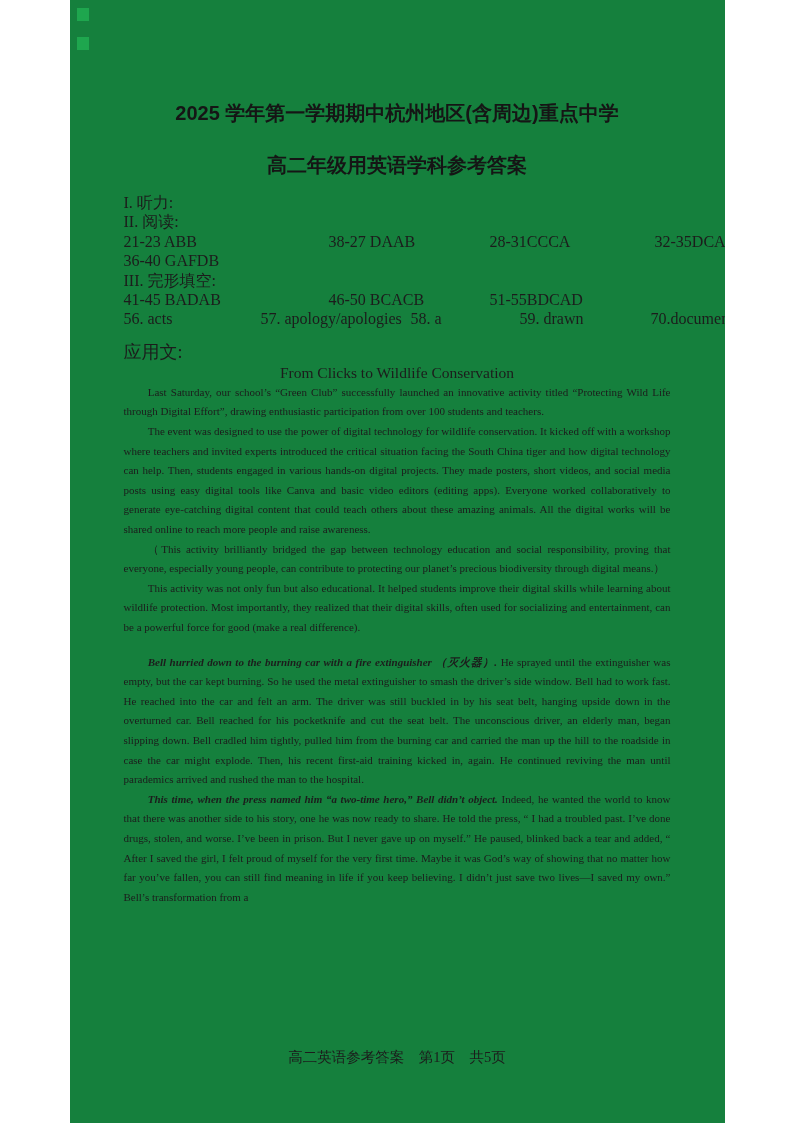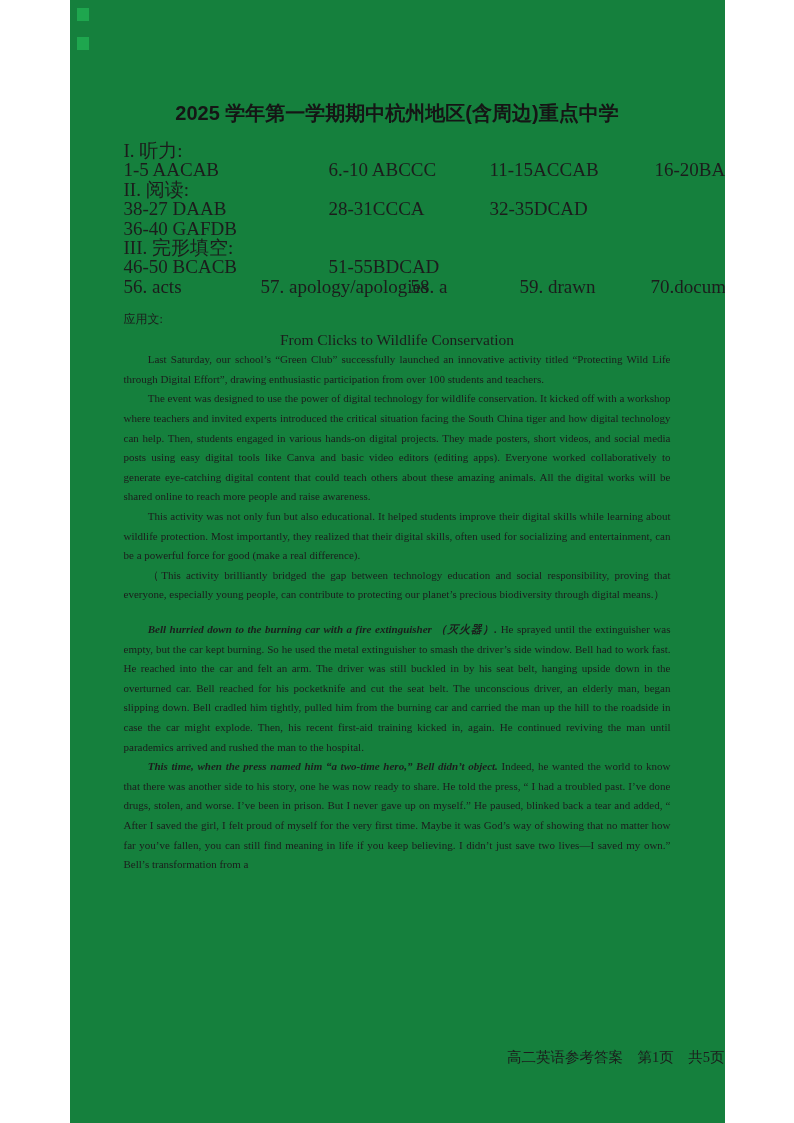--- a/index.html
+++ b/index.html
@@ -30,36 +30,36 @@
     font-weight: bold;
     font-size: 20px;
     line-height: 26px;
     color: #151515;
   }
   .doc-title.line1 { padding-top: 100px; }
   .doc-title.line2 { margin-top: 26px; }
 
   .answers {
     margin: 15px 54px 0 54px;
-    font-size: 19px;
+    font-size: 16px;
     line-height: 19.4px;
   }
   .ans-heading { font-weight: normal; }
   .ans-row { display: grid; }
   .ans-row.cols4 { grid-template-columns: 205px 161px 165px 1fr; }
   .ans-row.cols3 { grid-template-columns: 205px 161px 1fr; }
   .ans-row.cols5 { grid-template-columns: 137px 150px 109px 131px 1fr; }
   .ans-cell { white-space: nowrap; }
 
   .body-block { margin: 0 54px; }
   .essay-block { margin-top: 13px; }
   .cont-block { margin-top: 15px; }
 
   .section-label {
-    font-size: 12px;
+    font-size: 18px;
     line-height: 21px;
   }
   .essay-title {
     text-align: center;
     font-weight: normal;
     font-size: 15.5px;
     line-height: 20px;
     margin: 0;
   }
   .para {
@@ -69,73 +69,70 @@
     font-size: 11px;
     line-height: 19.6px;
   }
   .lead { font-weight: bold; font-style: italic; }
 
   .footer {
     position: absolute;
     left: 0;
     top: 1048px;
     width: 100%;
-    text-align: right;
+    text-align: center;
     font-size: 14.5px;
     color: #1c1c1c;
   }
 </style>
 </head>
 <body>
 
 <div class="page">
 
   <div class="mark mark-1"></div>
   <div class="mark mark-2"></div>
 
   <h1 class="doc-title line1">2025 学年第一学期期中杭州地区(含周边)重点中学</h1>
+  <h1 class="doc-title line2">高二年级用英语学科参考答案</h1>
 
   <div class="answers">
     <div class="ans-heading">I. 听力:</div>
-    <div class="ans-row cols4">
-      <span class="ans-cell">1-5 AACAB</span>
-      <span class="ans-cell">6.-10 ABCCC</span>
-      <span class="ans-cell">11-15ACCAB</span>
-      <span class="ans-cell">16-20BABCB</span>
-    </div>
     <div class="ans-heading">II. 阅读:</div>
     <div class="ans-row cols4">
+      <span class="ans-cell">21-23 ABB</span>
       <span class="ans-cell">38-27 DAAB</span>
       <span class="ans-cell">28-31CCCA</span>
       <span class="ans-cell">32-35DCAD</span>
     </div>
     <div class="ans-row">
       <span class="ans-cell">36-40 GAFDB</span>
     </div>
     <div class="ans-heading">III. 完形填空:</div>
     <div class="ans-row cols3">
+      <span class="ans-cell">41-45 BADAB</span>
       <span class="ans-cell">46-50 BCACB</span>
       <span class="ans-cell">51-55BDCAD</span>
     </div>
     <div class="ans-row cols5">
       <span class="ans-cell">56. acts</span>
       <span class="ans-cell">57. apology/apologies</span>
       <span class="ans-cell">58. a</span>
       <span class="ans-cell">59. drawn</span>
       <span class="ans-cell">70.documenting</span>
     </div>
   </div>
 
   <div class="body-block essay-block">
     <div class="section-label">应用文:</div>
     <p class="essay-title">From Clicks to Wildlife Conservation</p>
     <p class="para">Last Saturday, our school’s “Green Club” successfully launched an innovative activity titled “Protecting Wild Life through Digital Effort”, drawing enthusiastic participation from over 100 students and teachers.</p>
     <p class="para">The event was designed to use the power of digital technology for wildlife conservation. It kicked off with a workshop where teachers and invited experts introduced the critical situation facing the South China tiger and how digital technology can help. Then, students engaged in various hands-on digital projects. They made posters, short videos, and social media posts using easy digital tools like Canva and basic video editors (editing apps). Everyone worked collaboratively to generate eye-catching digital content that could teach others about these amazing animals. All the digital works will be shared online to reach more people and raise awareness.</p>
+    <p class="para">（This activity brilliantly bridged the gap between technology education and social responsibility, proving that everyone, especially young people, can contribute to protecting our planet’s precious biodiversity through digital means.）</p>
     <p class="para">This activity was not only fun but also educational. It helped students improve their digital skills while learning about wildlife protection. Most importantly, they realized that their digital skills, often used for socializing and entertainment, can be a powerful force for good (make a real difference).</p>
-    <p class="para">（This activity brilliantly bridged the gap between technology education and social responsibility, proving that everyone, especially young people, can contribute to protecting our planet’s precious biodiversity through digital means.）</p>
   </div>
 
   <div class="body-block cont-block">
     <p class="para"><span class="lead">Bell hurried down to the burning car with a fire extinguisher （灭火器）.</span><span> He sprayed until the extinguisher was empty, but the car kept burning. So he used the metal extinguisher to smash the driver’s side window. Bell had to work fast. He reached into the car and felt an arm. The driver was still buckled in by his seat belt, hanging upside down in the overturned car. Bell reached for his pocketknife and cut the seat belt. The unconscious driver, an elderly man, began slipping down. Bell cradled him tightly, pulled him from the burning car and carried the man up the hill to the roadside in case the car might explode. Then, his recent first-aid training kicked in, again. He continued reviving the man until parademics arrived and rushed the man to the hospital.</span></p>
     <p class="para"><span class="lead">This time, when the press named him “a two-time hero,” Bell didn’t object.</span><span> Indeed, he wanted the world to know that there was another side to his story, one he was now ready to share. He told the press, “ I had a troubled past. I’ve done drugs, stolen, and worse. I’ve been in prison. But I never gave up on myself.” He paused, blinked back a tear and added, “ After I saved the girl, I felt proud of myself for the very first time. Maybe it was God’s way of showing that no matter how far you’ve fallen, you can still find meaning in life if you keep believing. I didn’t just save two lives—I saved my own.” Bell’s transformation from a</span></p>
   </div>
 
   <div class="footer">高二英语参考答案　第1页　共5页</div>
 
 </div>

